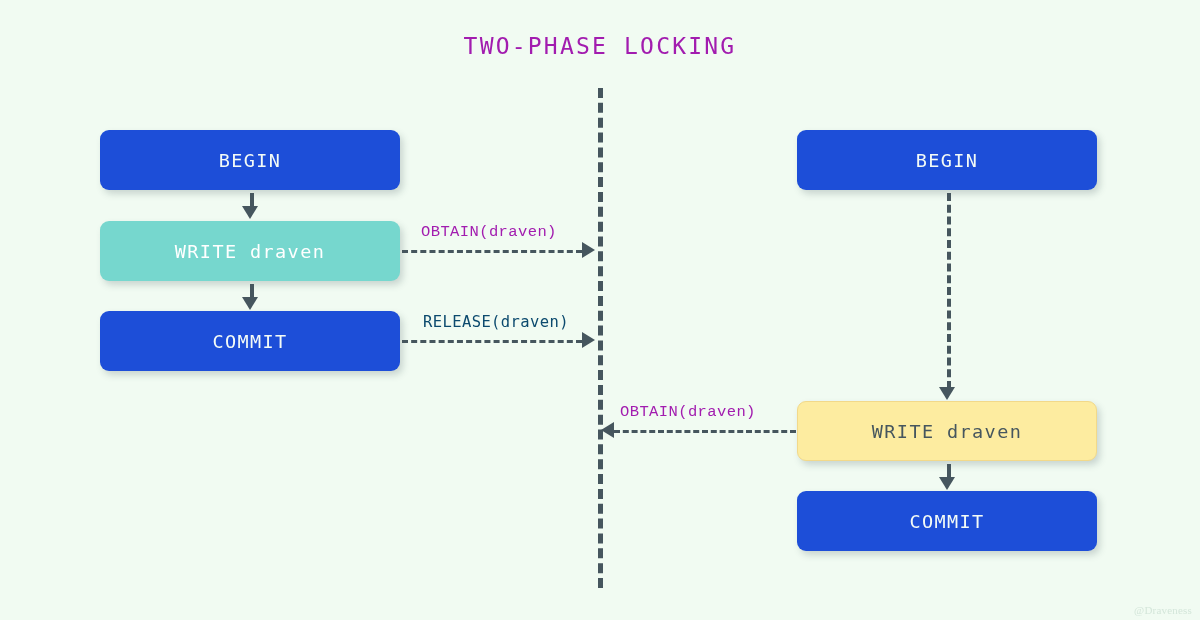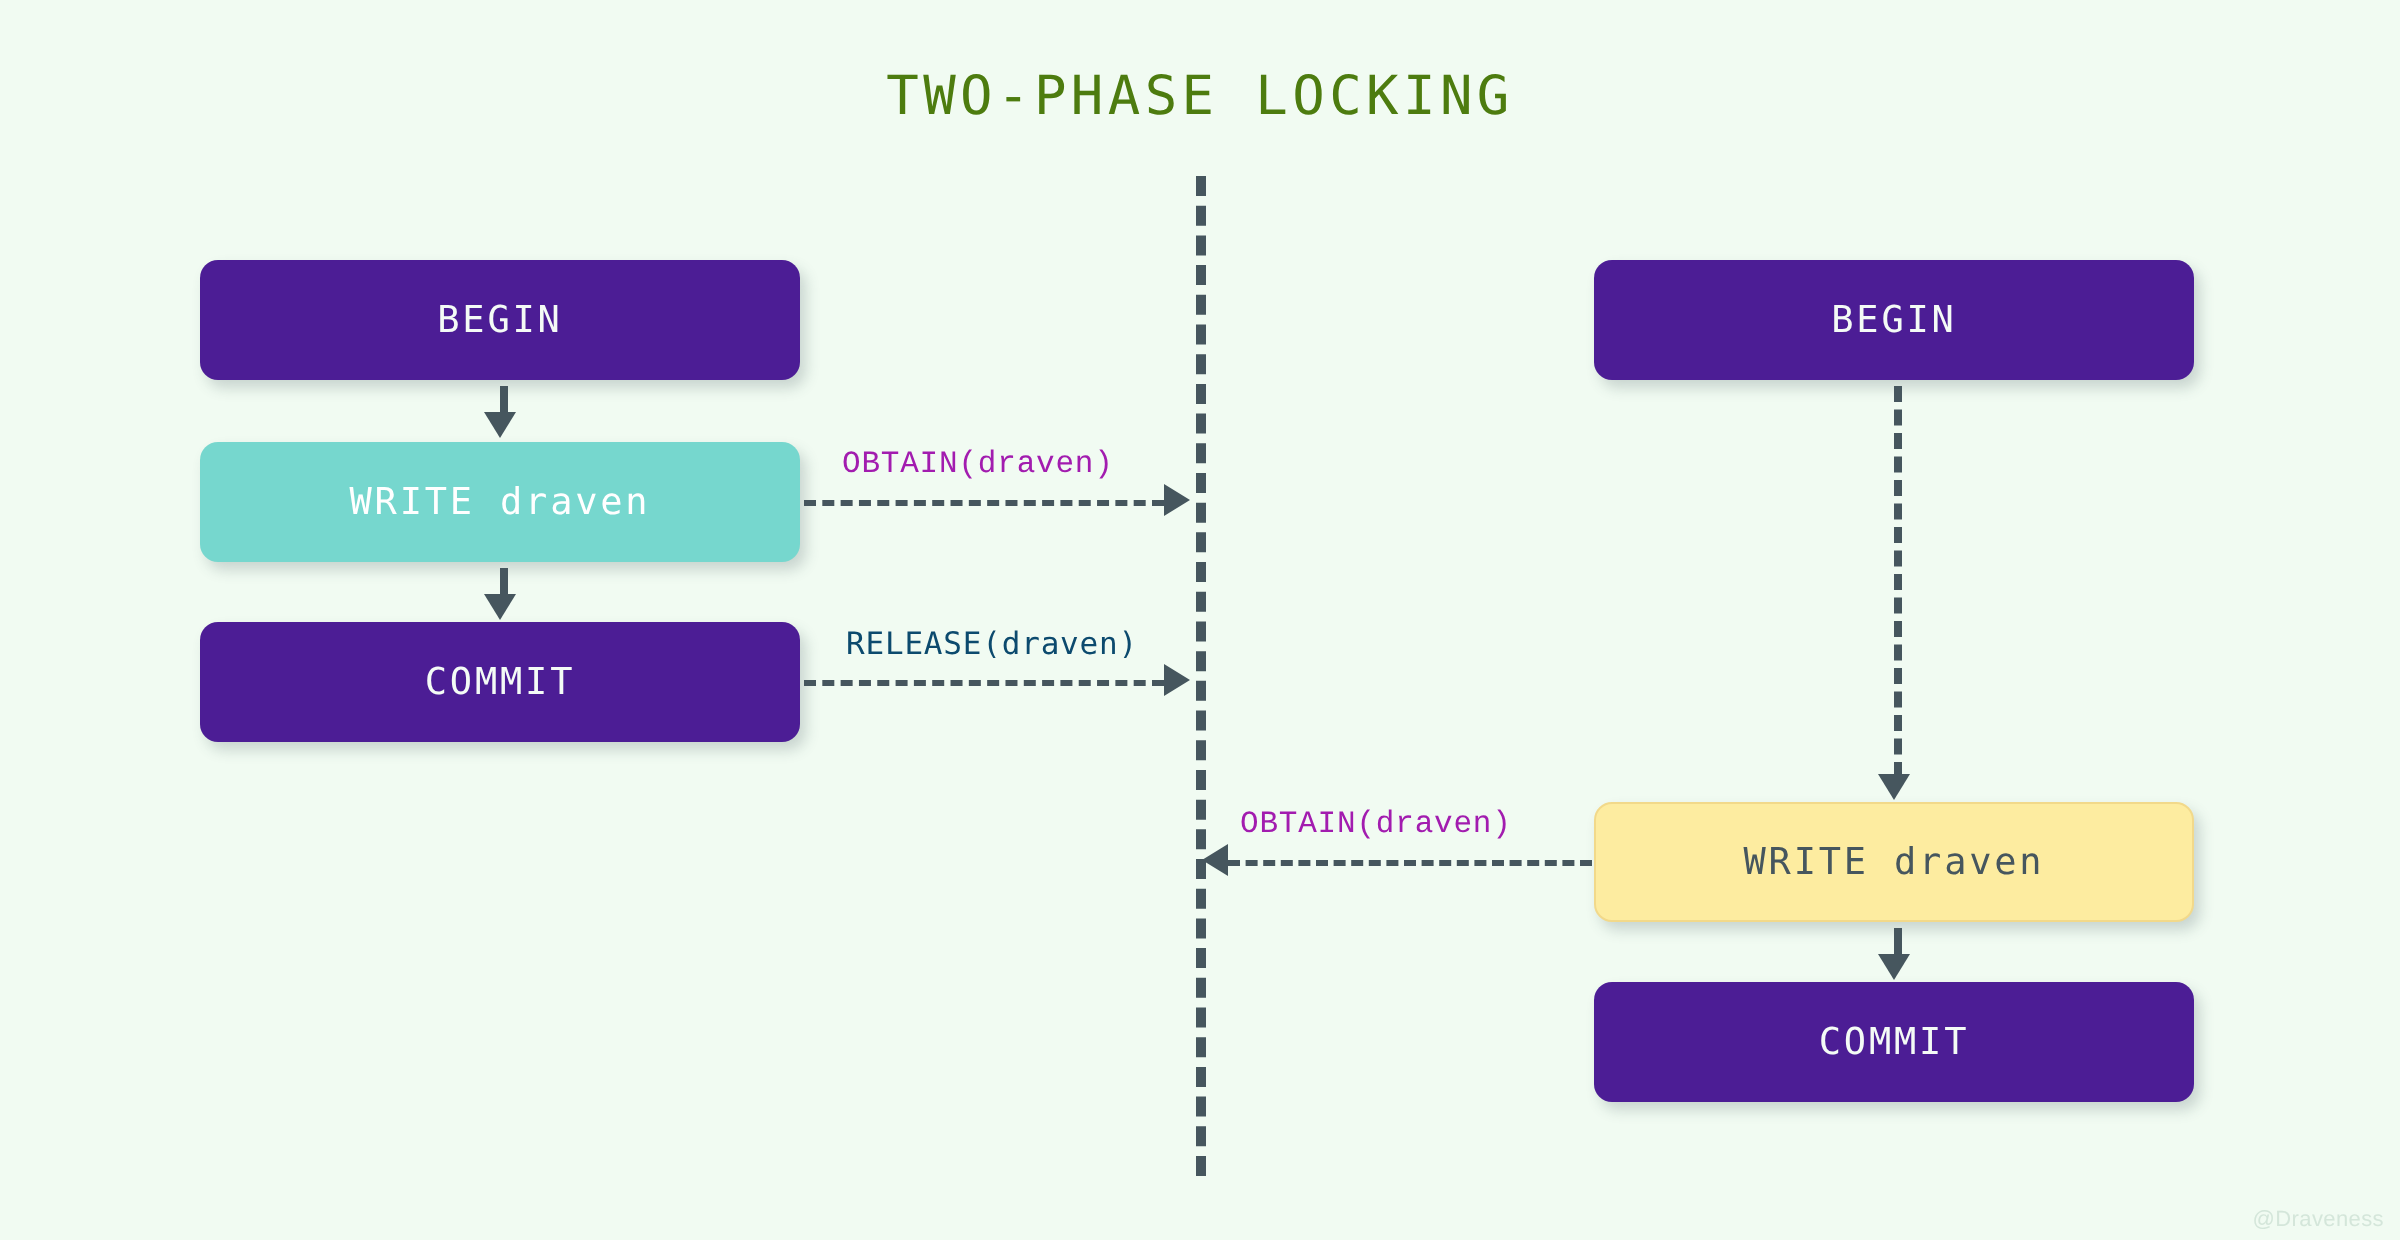--- a/index.html
+++ b/index.html
@@ -20,43 +20,43 @@
     background: #f1fbf2;
   }
 
   
   .title {
     position: absolute;
     left: 0;
     top: 33px;
     width: 1200px;
     text-align: center;
-    font-size: 27px;
+    font-size: 23px;
     letter-spacing: 2.2px;
-    color: #4d7c0f;
+    color: #a21caf;
     font-family: "DejaVu Sans Mono", "Liberation Mono", monospace;
     white-space: nowrap;
   }
 
   
   .node {
     position: absolute;
     box-sizing: border-box;
     border-radius: 9px;
     display: flex;
     align-items: center;
     justify-content: center;
     font-size: 18.5px;
     letter-spacing: 1.4px;
     font-family: "DejaVu Sans Mono", "Liberation Mono", monospace;
     box-shadow: 3px 4px 7px rgba(60,80,85,0.22);
     white-space: nowrap;
   }
   .node.dark {
-    background: #4c1d95;
+    background: #1d4ed8;
     color: #f4fbf6;
   }
   .node.teal {
     background: #76d7ce;
     color: #ffffff;
   }
   .node.yellow {
     background: #fdeca0;
     color: #46565e;
     border: 1.6px solid #f2d98a;
@@ -119,21 +119,21 @@
   .elabel.teal  { color: #0c4a6e; }
 
   
   .watermark {
     position: absolute;
     right: 8px;
     bottom: 4px;
     font-size: 11px;
     color: #d4e6da;
     letter-spacing: 0.2px;
-    font-family: Liberation Sans, sans-serif;
+    font-family: Liberation Serif, serif;
   }
 </style>
 </head>
 <body>
 
 <div id="diagram">
 
   <div class="title">TWO-PHASE LOCKING</div>
 
   <div class="lifeline" style="left:598px; top:88px; height:500px;"></div>

